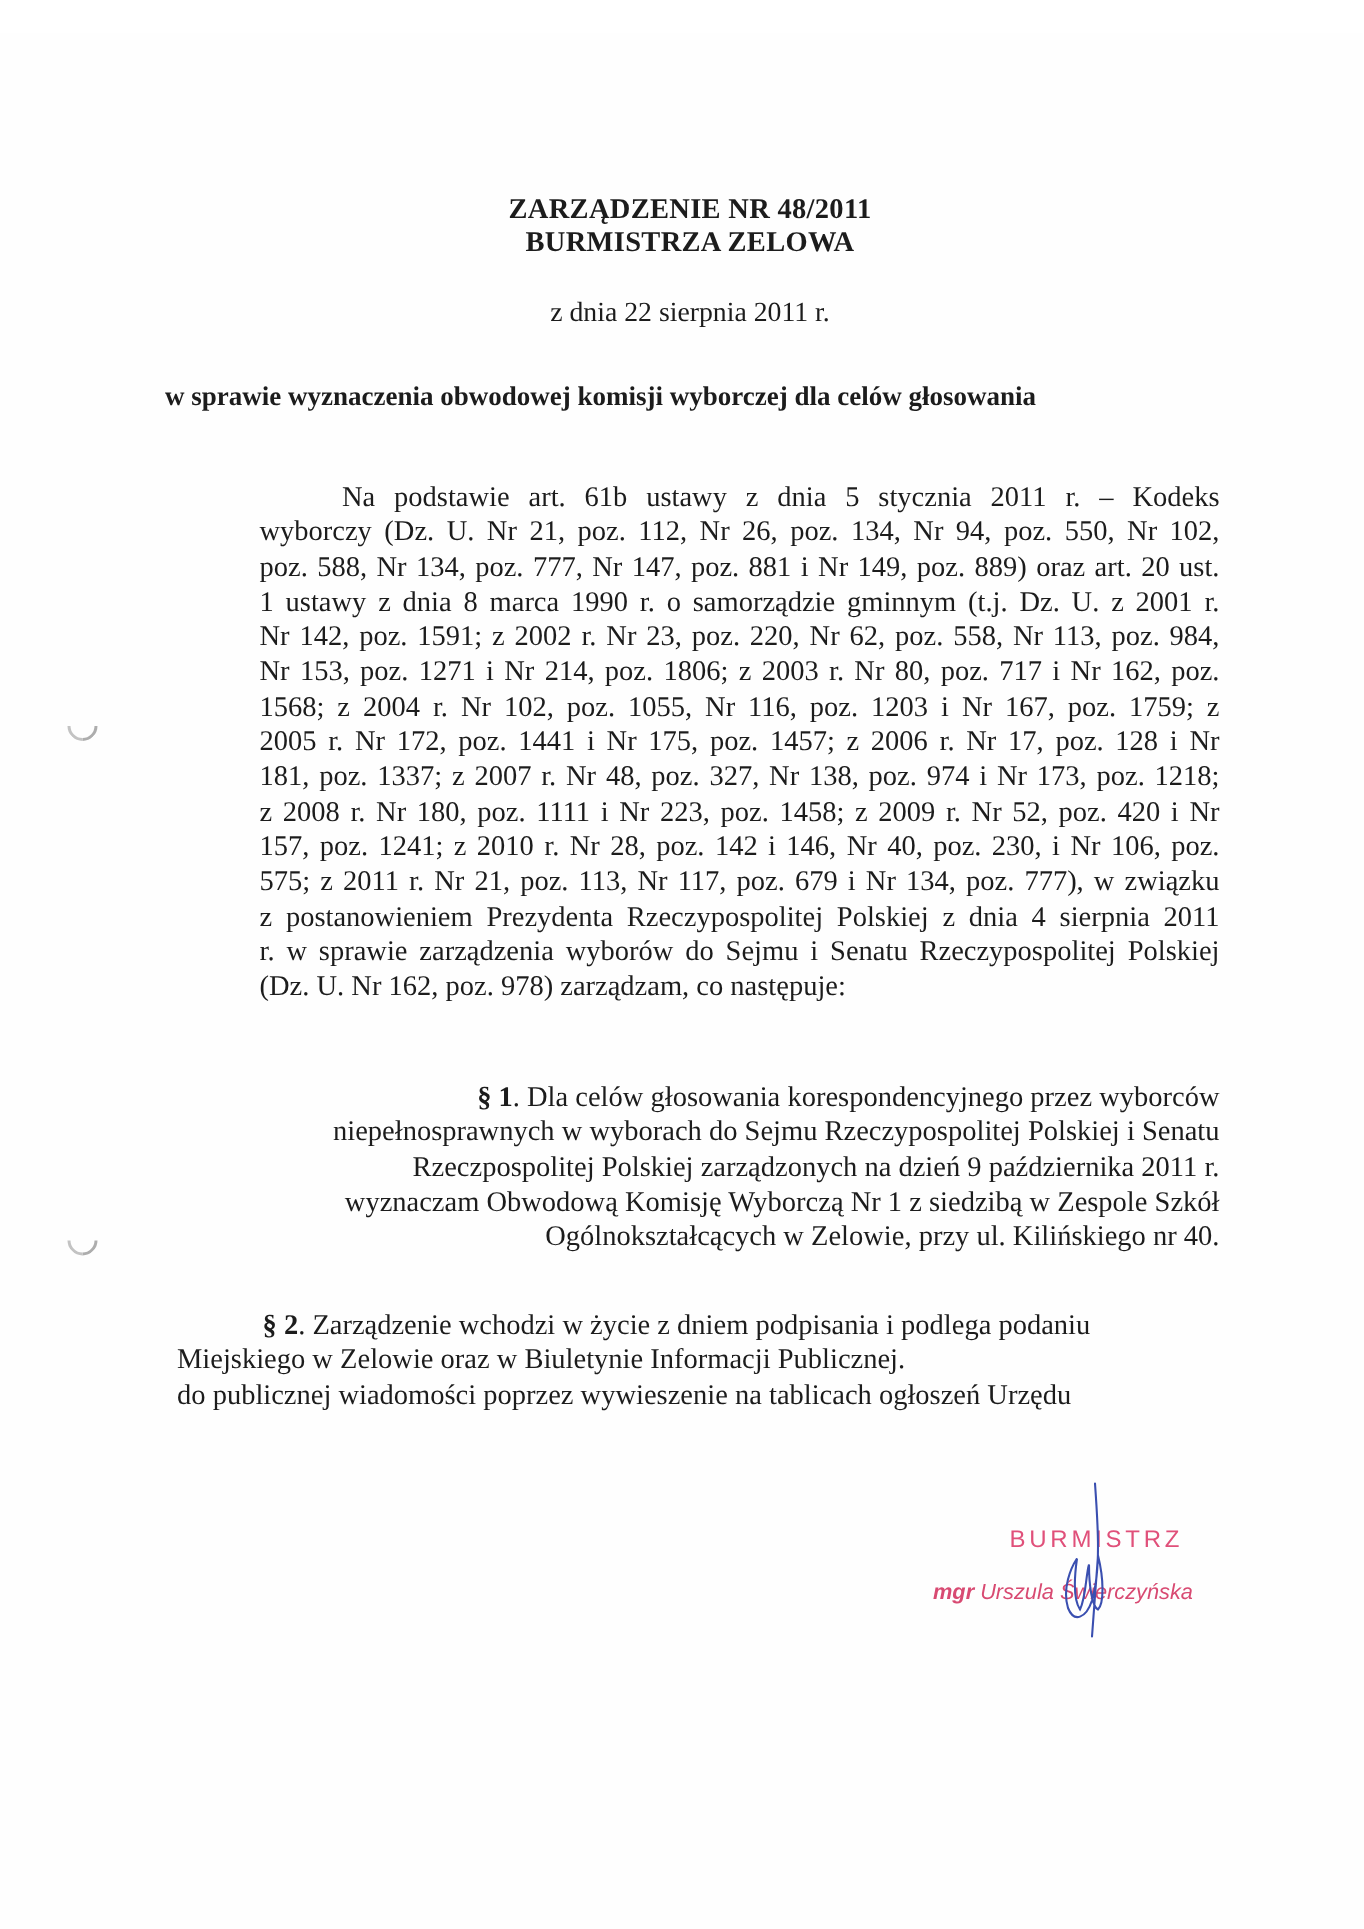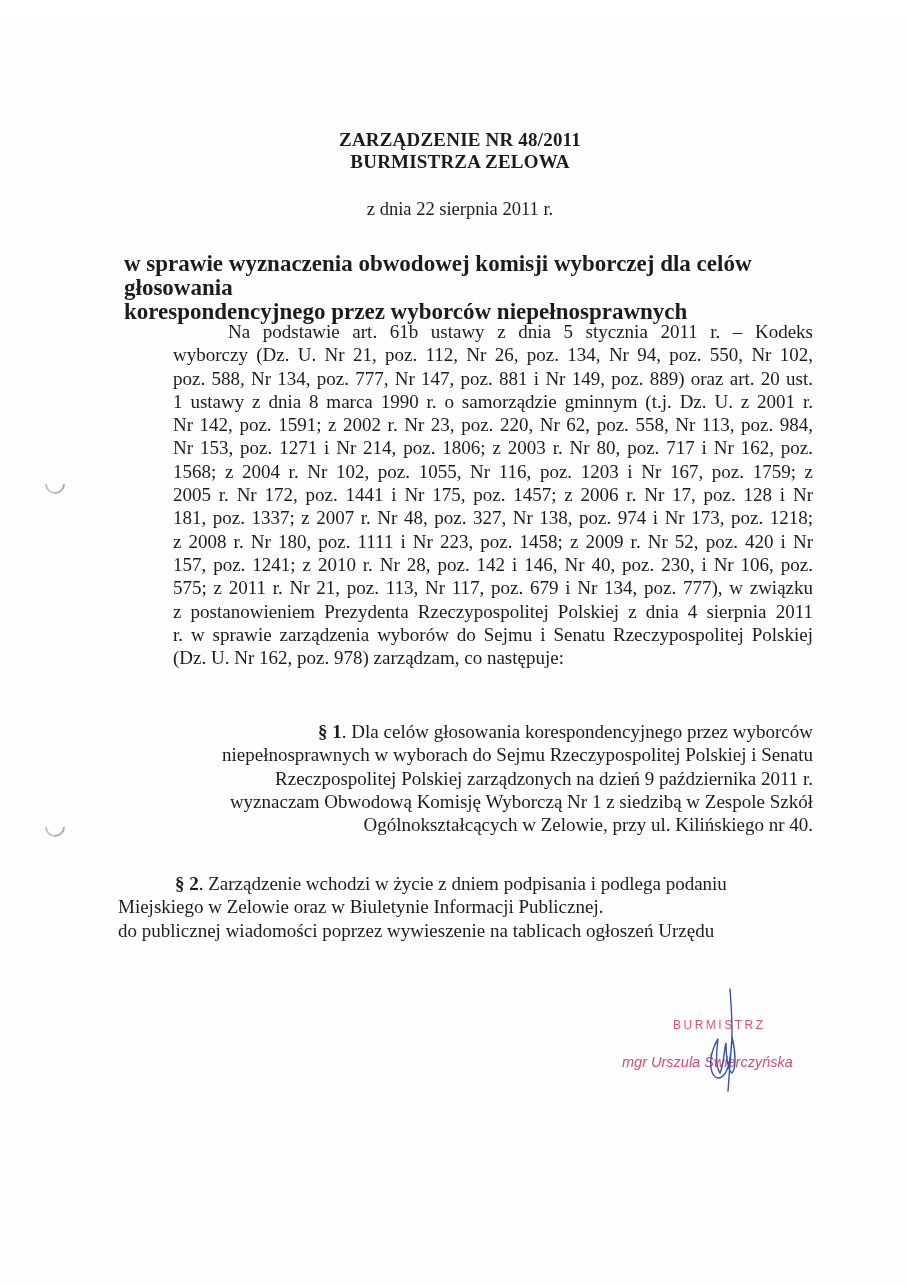--- a/index.html
+++ b/index.html
@@ -16,22 +16,22 @@
     }
     .title.l1 { top: 106px; left: 0px; width: 920px; }
     .title.l2 { top: 128px; left: 0px; width: 920px; }
 
     .date {
       position: absolute; top: 175px; left: 0; width: 920px; text-align: center;
       font-size: 18.5px; line-height: 24px;
     }
 
     .subject {
-      position: absolute; top: 230px; left: 124px; width: 700px;
-      font-weight: bold; font-size: 23px; line-height: 24px;
+      position: absolute; top: 230px; left: 110px; width: 700px;
+      font-weight: bold; font-size: 18px; line-height: 24px;
     }
 
     .body-para {
       position: absolute; left: 118px; width: 695px;
       font-size: 19px; line-height: 23.3px; text-align: justify;
     }
     .p-basis { top: 298px; text-indent: 55px; }
     .p-basis span.line { display: block; text-align: justify; text-align-last: justify; white-space: nowrap; }
     .p-basis span.line.last { text-align-last: left; }
 
@@ -49,43 +49,42 @@
       position: absolute; width: 16px; height: 16px;
       border: 2px solid transparent; border-bottom-color: #9a9a9a; border-left-color: #b5b5b5;
       border-radius: 50%; transform: rotate(-45deg); opacity: 0.8;
     }
     .mm1 { left: 45px; top: 452px; }
     .mm2 { left: 45px; top: 795px; }
 
     .stamp-title {
       position: absolute; left: 673px; top: 996px;
       font-family: "Liberation Sans", "DejaVu Sans", sans-serif;
-      color: #e0507a; font-size: 12px; letter-spacing: 2.5px;
+      color: #e0507a; font-size: 16px; letter-spacing: 2.5px;
     }
     .stamp-name {
       position: absolute; left: 622px; top: 1032px;
       font-family: "Liberation Sans", "DejaVu Sans", sans-serif;
       color: #d84a72; font-size: 14.5px; font-style: italic;
     }
-    .stamp-name .mgr { font-weight: normal; text-align: right; }
+    .stamp-name .mgr { font-weight: bold; text-align: right; }
     .signature { position: absolute; left: 690px; top: 965px; width: 70px; height: 110px; }
   </style>
 </head>
 <body>
 
 <div class="page">
 
   <div class="title l1">ZARZĄDZENIE NR 48/2011</div>
   <div class="title l2">BURMISTRZA ZELOWA</div>
 
   <div class="date">z dnia  22 sierpnia  2011 r.</div>
 
   <div class="subject">
     <div>w sprawie wyznaczenia obwodowej komisji wyborczej dla celów głosowania</div>
-    <div>korespondencyjnego przez wyborców niepełnosprawnych</div>
   </div>
 
   <div class="body-para p-basis" id="basis">
       <span class="line" style="padding-left: 55px;">Na podstawie art. 61b ustawy z dnia 5 stycznia 2011 r. – Kodeks</span>
       <span class="line">wyborczy (Dz. U. Nr 21, poz. 112, Nr 26, poz. 134, Nr 94, poz. 550, Nr 102,</span>
       <span class="line">poz. 588, Nr 134, poz. 777, Nr 147, poz. 881 i Nr 149, poz. 889) oraz art. 20 ust.</span>
       <span class="line">1 ustawy z dnia 8 marca 1990 r. o samorządzie gminnym (t.j. Dz. U. z 2001 r.</span>
       <span class="line">Nr 142, poz. 1591; z 2002 r. Nr 23, poz. 220, Nr 62, poz. 558, Nr 113, poz. 984,</span>
       <span class="line">Nr 153, poz. 1271 i Nr 214, poz. 1806; z 2003 r. Nr 80, poz. 717 i Nr 162, poz.</span>
       <span class="line">1568; z 2004 r. Nr 102, poz. 1055, Nr 116, poz. 1203 i Nr 167, poz. 1759; z</span>

